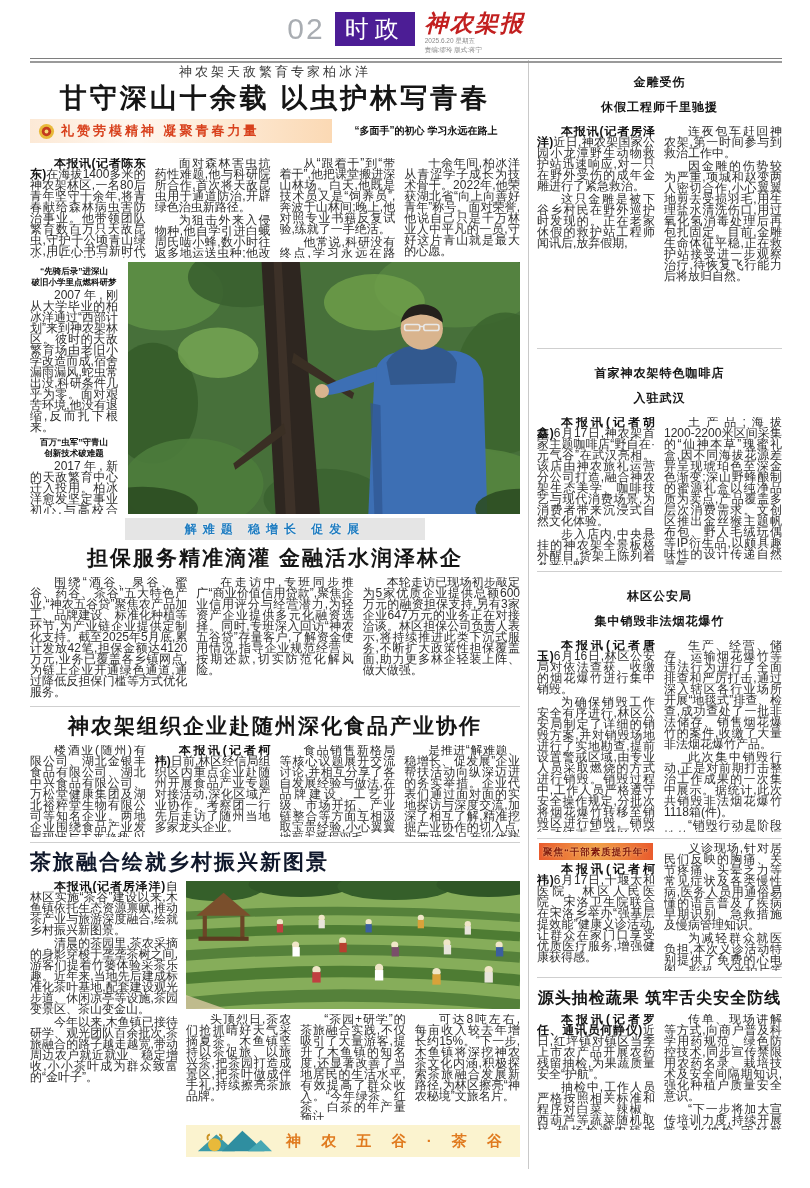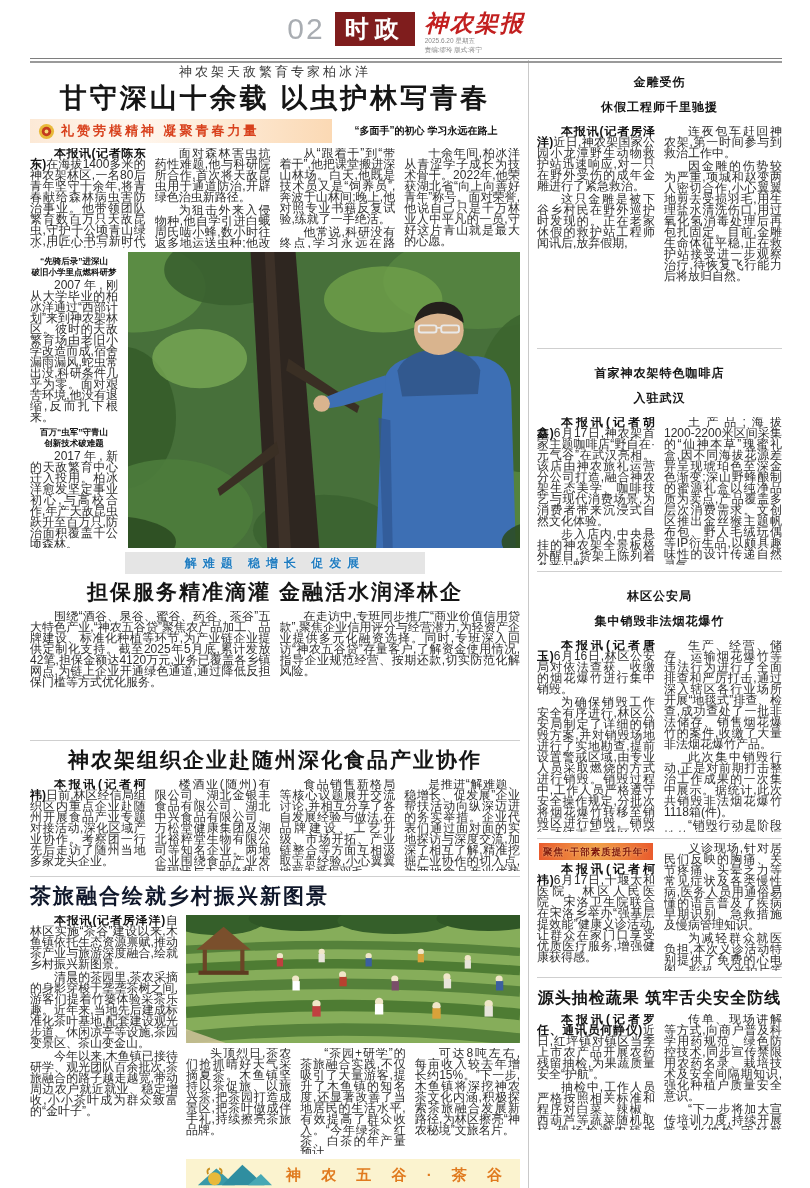--- a/index.html
+++ b/index.html
@@ -4,21 +4,21 @@
 <style>
   html,body{margin:0;padding:0;background:#e9e9e9;}
   .page{position:relative;width:810px;height:1188px;margin:0 auto;background:#ffffff;
         font-family:"Liberation Sans","DejaVu Sans",sans-serif;color:#222;overflow:hidden;}
   .inner{padding:6px 28px 0 30px;}
 
   
   .hdr{position:relative;height:50px;}
   .hdr-inner{display:flex;justify-content:center;align-items:flex-start;gap:10px;padding-top:6px;}
   .pgno{font-size:30px;color:#a9adb2;font-weight:400;letter-spacing:2px;line-height:34px;}
-  .secbox{background:#7f1d1d;color:#fff;font-weight:700;font-size:24px;line-height:34px;
+  .secbox{background:#4c1d95;color:#fff;font-weight:400;font-size:24px;line-height:34px;
           padding:0 10px;letter-spacing:6px;}
   .mast{display:flex;flex-direction:column;align-items:flex-start;}
   .mast-title{color:#c21f1f;font-weight:900;font-style:italic;font-size:23px;line-height:24px;
               letter-spacing:2px;font-family:"Liberation Serif","DejaVu Serif",serif;}
   .mast-meta{font-size:6.5px;color:#8a8a8a;line-height:8.5px;margin-top:1px;}
   .hdr-rule{border-top:1px solid #7e7e7e;border-bottom:2px solid #9a9a9a;height:2px;margin-top:4px;}
 
   
   .body-wrap{display:flex;gap:8px;margin-top:4px;}
   .colmain{width:490px;flex:0 0 490px;}
@@ -28,27 +28,27 @@
   p{margin:0 0 2px 0;text-indent:2em;text-align:justify;font-size:12px;line-height:11px;color:#2c2c2c;}
   .lede b{font-weight:700;color:#111;}
   .cols{display:flex;gap:9px;overflow:hidden;}
   .tcol{flex:1;min-width:0;overflow:hidden;}
   .hr{border-top:1px solid #cfcfcf;margin:5px 0;}
 
   
   .kicker{text-align:center;font-size:13px;color:#3a3a3a;letter-spacing:3px;margin-top:3px;}
   .h-main{margin:2px 0 6px 0;text-align:center;font-size:27px;font-weight:900;color:#151515;
           letter-spacing:3px;line-height:30px;}
-  .rowA{display:flex;gap:0;align-items:center;margin-bottom:5px;}
+  .rowA{display:flex;gap:0;align-items:center;margin-bottom:15px;}
   .banner-li{flex:0 0 286px;display:flex;align-items:center;gap:6px;height:24px;padding:0 8px;
              background:linear-gradient(90deg,#fce9d6,#fff7ef 35%,#fbd9b4);}
   .banner-li span.txt{color:#d8401c;font-weight:900;font-size:13px;letter-spacing:3px;white-space:nowrap;}
   .sub-top{flex:1;text-align:center;font-weight:900;font-size:10px;color:#111;line-height:12px;}
   .rowB{height:100px;margin-bottom:4px;}
-  .rowC{display:flex;gap:10px;height:296px;overflow:hidden;}
+  .rowC{display:flex;gap:10px;height:252px;overflow:hidden;}
   .leftcol{flex:0 0 88px;overflow:hidden;}
   .subh{font-weight:900;font-size:8.5px;text-indent:0;text-align:center;color:#111;margin:4px 0 2px 0;line-height:11px;}
   .photo-main{flex:1;overflow:hidden;}
   .photo-main svg{display:block;width:100%;height:100%;}
 
   
   .band-blue{width:300px;margin:4px auto 4px auto;height:22px;line-height:22px;text-align:center;
              background:#e5e5e5;color:#1f7cc0;font-weight:900;font-size:12px;letter-spacing:6px;
              text-shadow:0 0 2px #ffffff;}
   .h-mid{margin:2px 0 5px 0;text-align:center;font-size:21px;font-weight:900;color:#151515;letter-spacing:2px;}
@@ -179,34 +179,37 @@
         <section>
           <div class="band-blue">解难题 稳增长 促发展</div>
           <h2 class="h-mid">担保服务精准滴灌 金融活水润泽林企</h2>
           <div class="cols cols-fin">
             <div class="tcol">
                 <p>围绕“酒谷、泉谷、蜜谷、药谷、茶谷”五大特色产业,“神农五谷贷”聚焦农产品加工、品牌建设、标准化种植等环节,为产业链企业提供定制化支持。截至2025年5月底,累计发放42笔,担保金额达4120万元,业务已覆盖各乡镇网点,为链上企业开通绿色通道,通过降低反担保门槛等方式优化服务。</p>
               </div>
             <div class="tcol">
                 <p>在走访中,专班同步推广“商业价值信用贷款”,聚焦企业信用评分与经营潜力,为轻资产企业提供多元化融资选择。同时,专班深入回访“神农五谷贷”存量客户,了解资金使用情况,指导企业规范经营、按期还款,切实防范化解风险。</p>
               </div>
+            <div class="tcol">
+                <p>本轮走访已现场初步敲定为5家优质企业提供总额600万元的融资担保支持,另有3家企业647万元的业务正在对接洽谈。林区担保公司负责人表示,将持续推进此类下沉式服务,不断扩大政策性担保覆盖面,助力更多林企轻装上阵、做大做强。</p>
+              </div>
           </div>
         </section>
 
         <div class="hr"></div>
 
         <section>
           <h2 class="h-mid">神农架组织企业赴随州深化食品产业协作</h2>
           <div class="cols cols-sui">
             <div class="tcol">
+                <p>楼酒业(随州)有限公司、湖北金银丰食品有限公司、湖北中兴食品有限公司、万松堂健康集团及湖北裕粹堂生物有限公司等知名企业。两地企业围绕食品产业发展现状与未来趋势,以创新驱动产业高质量发展、构建</p>
+              </div>
+            <div class="tcol">
               <p class="lede"><b>本报讯(记者柯祎)</b><span>日前,林区经信局组织区内重点企业赴随州开展食品产业专题对接活动,深化区域产业协作。考察团一行先后走访了随州当地多家龙头企业。</span></p>
             </div>
-            <div class="tcol">
-                <p>楼酒业(随州)有限公司、湖北金银丰食品有限公司、湖北中兴食品有限公司、万松堂健康集团及湖北裕粹堂生物有限公司等知名企业。两地企业围绕食品产业发展现状与未来趋势,以创新驱动产业高质量发展、构建</p>
-              </div>
             <div class="tcol">
                 <p>食品销售新格局等核心议题展开交流讨论,并相互分享了各自发展经验与做法,在品牌建设、工艺升级、市场开拓、产业链整合等方面互相汲取宝贵经验,小心翼翼地剪去受损羽毛。</p>
               </div>
             <div class="tcol">
                 <p>是推进“解难题、稳增长、促发展”企业帮扶活动向纵深迈进的务实举措。企业代表们通过面对面的实地探访与深度交流,加深了相互了解,精准挖掘产业协作的切入点,为两地食品产业优势互补、错位发展、融合共赢奠定了坚实基础。</p>
               </div>
           </div>
         </section>
 
         <div class="hr"></div>

